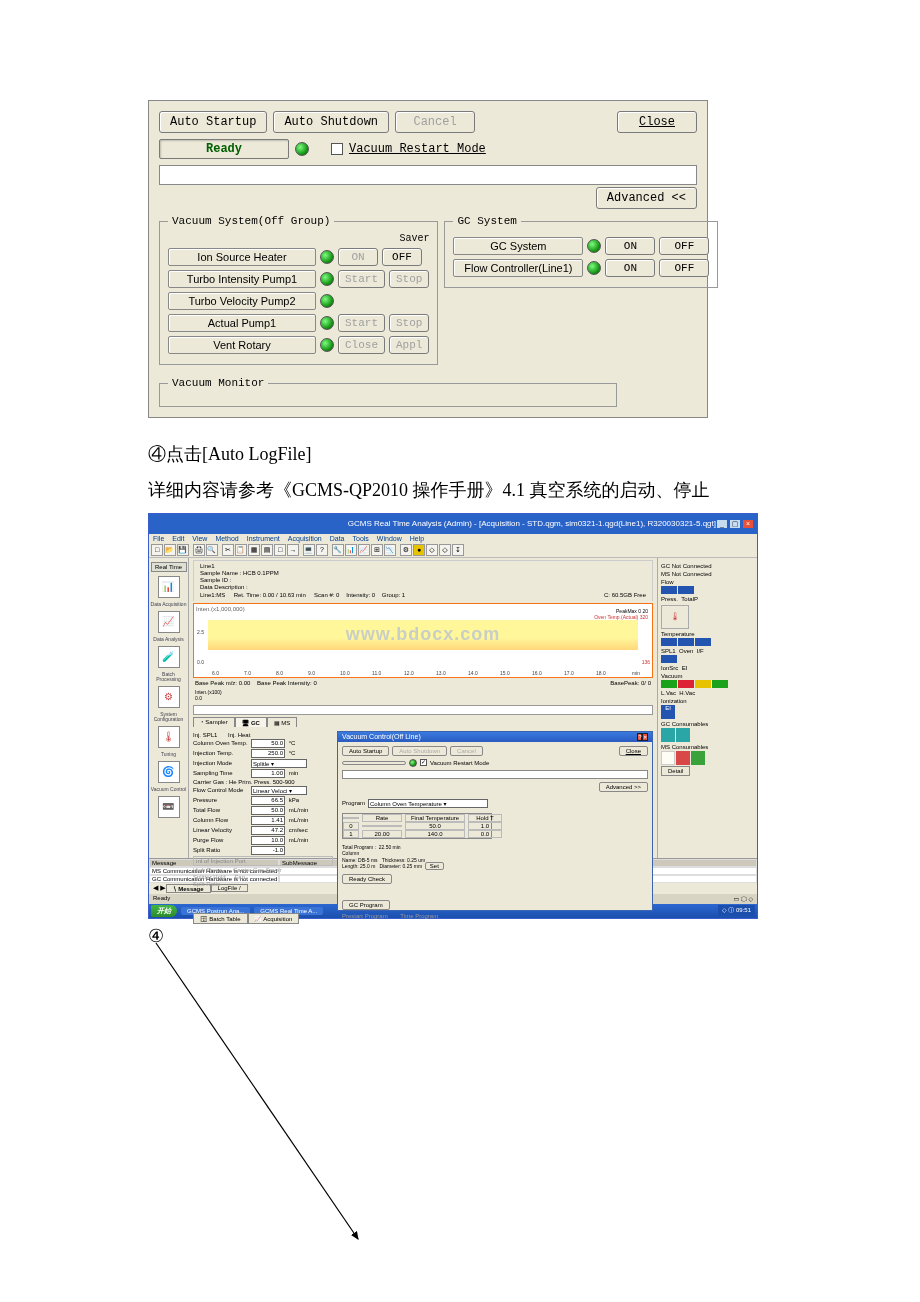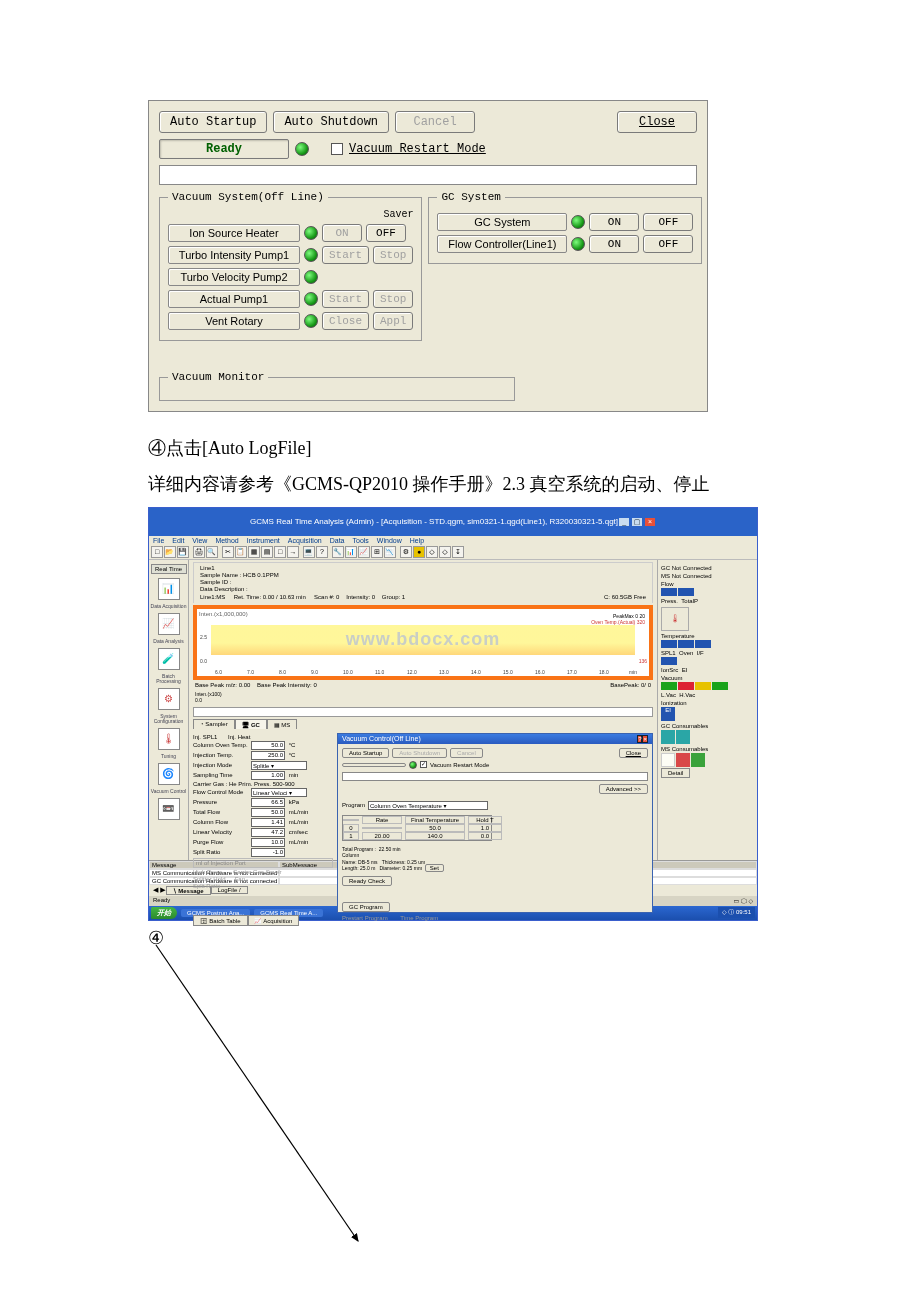--- a/index.html
+++ b/index.html
@@ -65,21 +65,21 @@
   fieldset.group > legend {
     font-family: "Courier New", monospace;
     font-size: 11px;
     padding: 0 4px;
   }
   .panel1-cols { display: flex; gap: 6px; align-items: flex-start; }
   .vacuum-col { flex: 1; }
   .gc-col { width: 240px; }
   .item-line { display: flex; align-items: center; gap: 4px; margin-top: 4px; }
   .item-label {
-    width: 132px;
+    width: 148px;
     border: 1px solid #888;
     border-radius: 2px;
     background: #ece9d8;
     text-align: center;
     font-size: 11px;
     padding: 2px 0;
     box-shadow: inset 1px 1px 0 #fff;
   }
   .wide-white {
     border: 1px solid #888;
@@ -101,42 +101,42 @@
     background: #ece9d8;
     font-size: 8px;
     border: 1px solid #3a5fcd;
     position: relative;
   }
   .titlebar {
     background: linear-gradient(#2a63c8,#2a63c8);
     color: #fff;
     font-size: 8px;
     padding: 1px 3px;
-    display: flex; align-items: center; justify-content: center;
-    height: 28px;
+    display: flex; align-items: center; justify-content: flex-end;
+    height: 20px;
   }
   .titlebar .tb-right { display:flex; gap:1px; }
   .winbtn { width:12px; height:10px; background:#c8dcf0; border:1px solid #2a63c8; font-size:7px; text-align:center; line-height:8px; color:#123; }
   .winbtn.close { background:#e85038; color:#fff; }
   .menubar { background:#ece9d8; color:#003c8f; font-size:7px; padding:1px 4px; display:flex; gap:8px; }
   .toolbar { background:#ece9d8; border-bottom:1px solid #bbb; display:flex; gap:1px; padding:1px 2px; }
   .tbicon { width:12px; height:12px; border:1px solid #999; background:#f4f3ee; font-size:7px; text-align:center; line-height:10px; }
   .tbsep { width:2px; }
   .main3 { display:flex; height:300px; }
   .leftnav { width:40px; background:#ece9d8; border-right:1px solid #aaa; display:flex; flex-direction:column; align-items:center; padding-top:4px; gap:4px; }
   .leftnav .lbtn { width:36px; text-align:center; font-size:6px; border:1px solid #888; background:#dfe0d4; padding:1px 0; }
   .leftnav .licon { width:22px; height:22px; border:1px solid #888; background:#fff; color:#c44; font-size:10px; text-align:center; line-height:20px; }
   .leftnav .ltxt { font-size:5px; color:#445; text-align:center; width:38px; line-height:1; }
   .center { flex:1; background:#ece9d8; position:relative; }
   .rightpanel { width:100px; background:#ece9d8; border-left:1px solid #aaa; font-size:6px; padding:3px; }
   .rightpanel .rp-line { margin-top:2px; }
   .rp-blocks { display:flex; gap:1px; margin-top:1px; }
   .rp-blocks span { width:16px; height:8px; display:inline-block; }
 
-  .chart-area { border:4px solid #f97316; background:#fff; height:75px; margin:2px 4px; position:relative; }
+  .chart-area { border:1px solid #f97316; background:#fff; height:75px; margin:2px 4px; position:relative; }
   .chart-area .axis-txt { position:absolute; font-size:6px; color:#666; }
   .chart-area .yellowband { position:absolute; left:14px; right:14px; top:16px; height:30px;
     background: linear-gradient(180deg,#fff68f 0%, #fff68f 60%, #ffd36b 100%); opacity:.9; }
   .chart-area .watermark { position:absolute; left:0; right:0; top:20px; text-align:center; color:#c9cec6; font-size:18px; font-weight:bold; letter-spacing:1px; font-family:Arial; }
   .chart-area .peakmax { position:absolute; right:4px; top:4px; font-size:5px; text-align:right; line-height:1.2; }
   .chart-area .ticklbl { position:absolute; font-size:5px; color:#444; }
   .smallchart { border:1px solid #999; background:#fff; height:10px; margin:2px 4px; }
 
   .center .infohead { font-size:6px; padding:2px 6px; line-height:1.2; border:1px solid #ccc; border-bottom:none; margin:2px 4px 0; background:#ece9d8; display:flex; justify-content:space-between; }
   .center .infohead2 { font-size:6px; padding:0 6px 2px; line-height:1.2; }
@@ -211,24 +211,28 @@
 
   <div class="row" style="margin-top:6px;">
     <div class="status-field">Ready</div>
     <span class="led"></span>
     <span style="width:10px;"></span>
     <span class="checkbox"></span>
     <span style="font-family:'Courier New',monospace;text-decoration:underline;">Vacuum Restart Mode</span>
   </div>
 
   <div class="wide-white" style="margin-top:6px;"></div>
+  <div class="row" style="margin-top:2px;">
+    <span class="pull-right"></span>
+    <button class="btn" style="font-family:'Courier New',monospace;min-width:90px;">Advanced &lt;&lt;</button>
+  </div>
 
   <div class="panel1-cols">
     <fieldset class="group vacuum-col">
-      <legend>Vacuum System(Off Line)</legend>
+      <legend>Vacuum System(Off Group)</legend>
       <div class="used-label">Saver</div>
 
       <div class="item-line">
         <div class="item-label">Ion Source Heater</div>
         <span class="led"></span>
         <button class="btn small disabled">ON</button>
         <button class="btn small">OFF</button>
       </div>
       <div class="item-line">
         <div class="item-label">Turbo Intensity Pump1</div>
@@ -264,27 +268,27 @@
       </div>
       <div class="item-line">
         <div class="item-label" style="width:130px;">Flow Controller(Line1)</div>
         <span class="led"></span>
         <button class="btn small narrow">ON</button>
         <button class="btn small narrow">OFF</button>
       </div>
     </fieldset>
   </div>
 
-  <fieldset class="group" style="height:30px;width:356px;margin-top:30px;">
+  <fieldset class="group" style="height:30px;width:458px;margin-top:12px;">
     <legend>Vacuum Monitor</legend>
   </fieldset>
 </div>
 
 <div class="cn-text">④点击[Auto LogFile]</div>
-<div class="cn-text" style="margin-top:4px;">详细内容请参考《GCMS-QP2010 操作手册》2.3 真空系统的启动、停止</div>
+<div class="cn-text" style="margin-top:4px;">详细内容请参考《GCMS-QP2010 操作手册》4.1 真空系统的启动、停止</div>
 
 <div class="panel2">
   <div class="titlebar">
     <span>GCMS Real Time Analysis (Admin) - [Acquisition - STD.qgm, sim0321-1.qgd(Line1), R320030321-5.qgt]</span>
     <span class="tb-right">
       <span class="winbtn">_</span>
       <span class="winbtn">▢</span>
       <span class="winbtn close">×</span>
     </span>
   </div>

